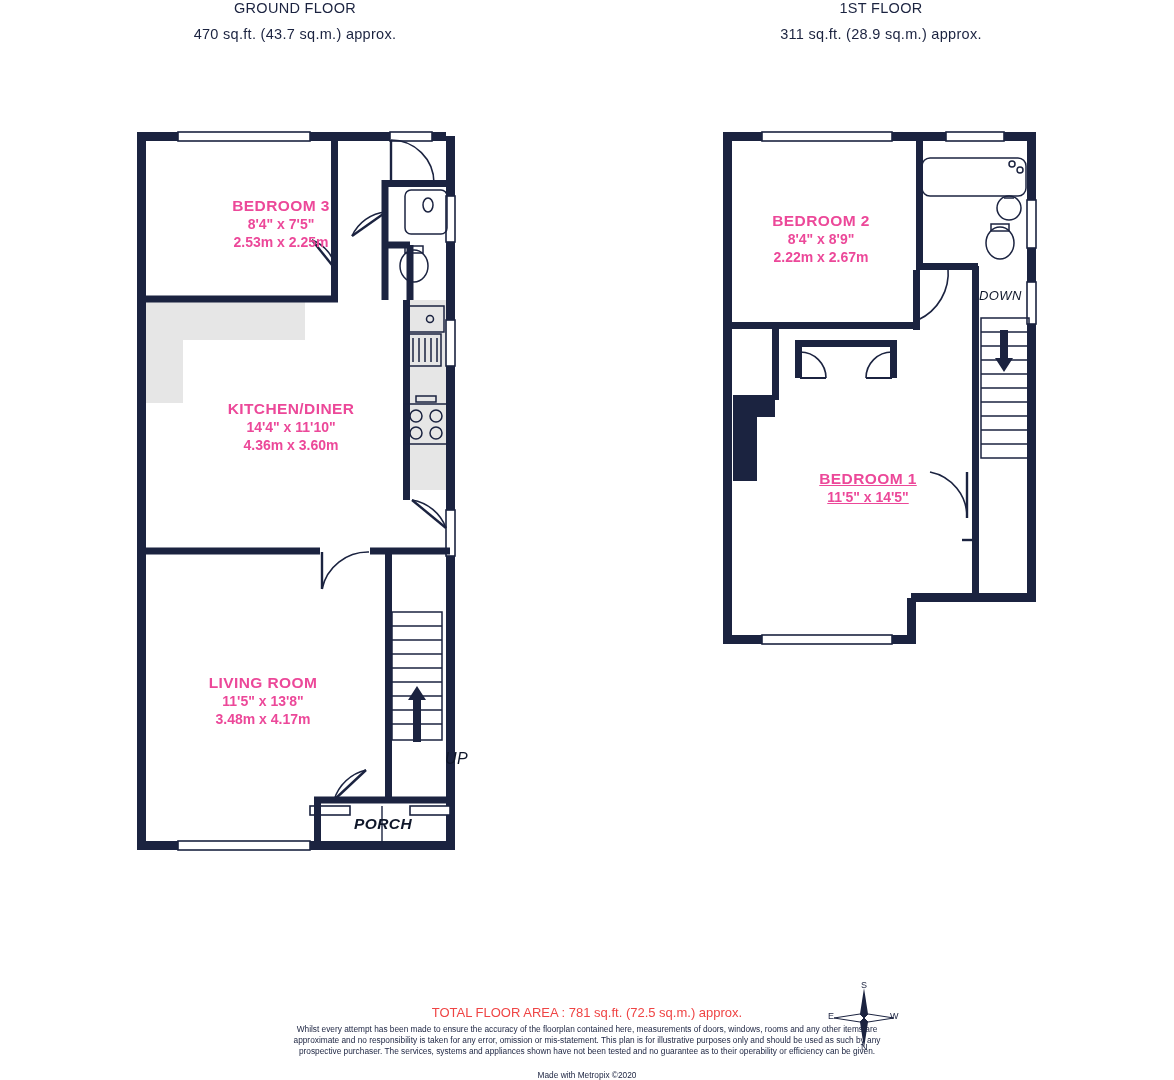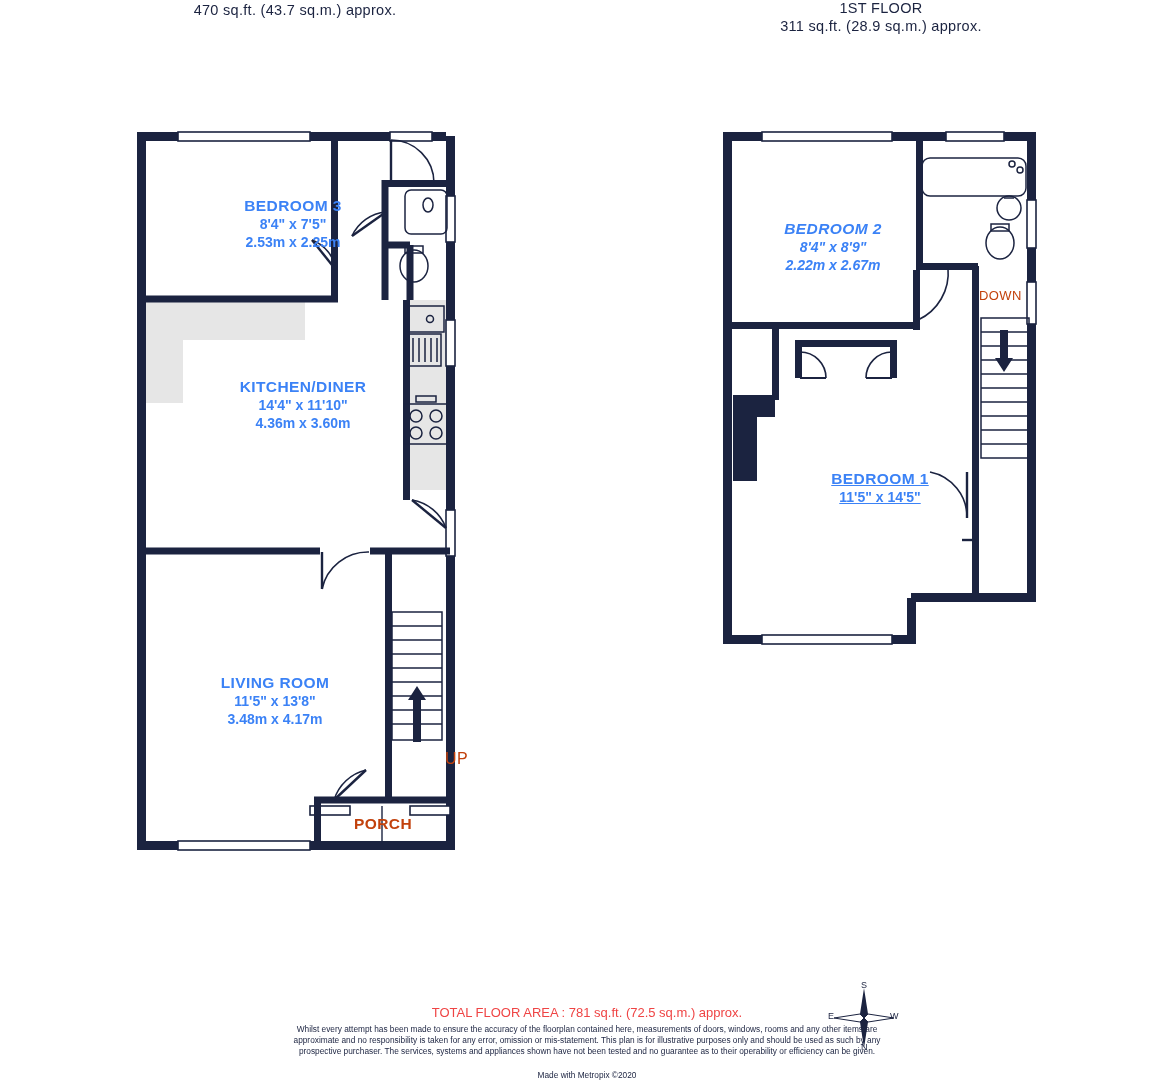--- a/index.html
+++ b/index.html
@@ -29,44 +29,44 @@
     letter-spacing: 0.3px;
     color: #1b2340;
   }
   .floor-title .name {
     display: block;
     font-weight: 400;
   }
   .floor-title .area {
     display: block;
     font-weight: 400;
-    margin-top: 2px;
+    margin-top: 10px;
   }
   #gf-title { left: 120px; top: 0px; width: 350px; }
   #ff-title { left: 706px; top: 0px; width: 350px; }
 
   .room-label {
     position: absolute;
     text-align: center;
     font-weight: bold;
-    color: #3b82f6;
+    color: #ec4899;
     line-height: 1.28;
     white-space: nowrap;
-    margin-left: 12px;
   }
   .room-label .rname { display: block; font-size: 15.5px; letter-spacing: 0.4px; }
   .room-label .rimp  { display: block; font-size: 14px; }
   .room-label .rmet  { display: block; font-size: 14px; }
 
   .small-label {
     position: absolute;
     font-size: 12.5px;
     font-weight: bold;
-    color: #c2410c;
+    color: #0f172a;
     letter-spacing: 0.4px;
+    font-style: italic;
   }
 
   .footer {
     position: absolute;
     left: 0;
     width: 1174px;
     text-align: center;
   }
   #total-area {
     top: 1005px;
@@ -291,47 +291,48 @@
         <path d="M981 332 L1029 332 M981 346 L1029 346 M981 360 L1029 360 M981 374 L1029 374 M981 388 L1029 388 M981 402 L1029 402 M981 416 L1029 416 M981 430 L1029 430 M981 444 L1029 444"></path>
       </g>
       <g fill="#1b2340" stroke="none">
         <path d="M1000 330 L1000 358 L995 358 L1004 372 L1013 358 L1008 358 L1008 330 Z"></path>
       </g>
     </g>
   </g>
 </svg>
 
 <div class="floor-title" id="gf-title">
+  <span class="name">GROUND FLOOR</span>
   <span class="area">470 sq.ft. (43.7 sq.m.) approx.</span>
 </div>
 
 <div class="floor-title" id="ff-title">
   <span class="name">1ST FLOOR</span>
   <span class="area">311 sq.ft. (28.9 sq.m.) approx.</span>
 </div>
 
 <div class="room-label" style="left:138px; top:196px; width:286px;">
   <span class="rname">BEDROOM 3</span>
   <span class="rimp">8'4"  x 7'5"</span>
   <span class="rmet">2.53m  x 2.25m</span>
 </div>
 
-<div class="room-label" style="left:148px; top:377px; width:286px;">
+<div class="room-label" style="left:148px; top:399px; width:286px;">
   <span class="rname">KITCHEN/DINER</span>
   <span class="rimp">14'4"  x 11'10"</span>
   <span class="rmet">4.36m  x 3.60m</span>
 </div>
 
 <div class="room-label" style="left:120px; top:673px; width:286px;">
   <span class="rname">LIVING ROOM</span>
   <span class="rimp">11'5"  x 13'8"</span>
   <span class="rmet">3.48m  x 4.17m</span>
 </div>
 
-<div class="room-label" style="left:678px; top:219px; width:286px;font-style:italic;">
+<div class="room-label" style="left:678px; top:211px; width:286px;">
   <span class="rname">BEDROOM 2</span>
   <span class="rimp">8'4"  x 8'9"</span>
   <span class="rmet">2.22m  x 2.67m</span>
 </div>
 
 <div class="room-label" style="left:725px; top:469px; width:286px;text-decoration:underline;">
   <span class="rname">BEDROOM 1</span>
   <span class="rimp">11'5"  x 14'5"</span>
 </div>
 

